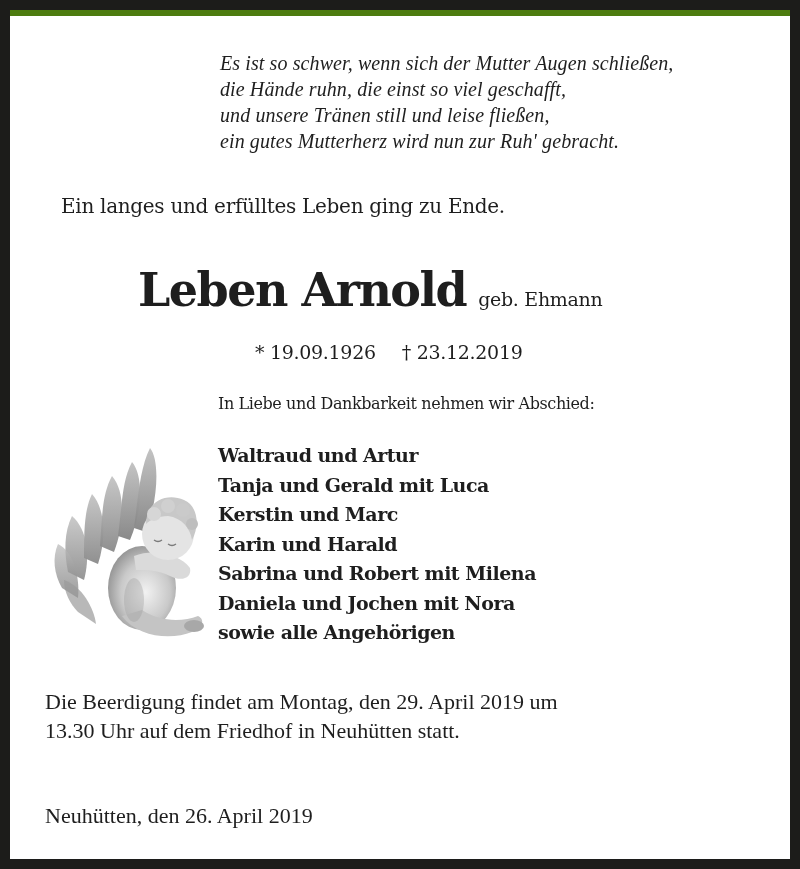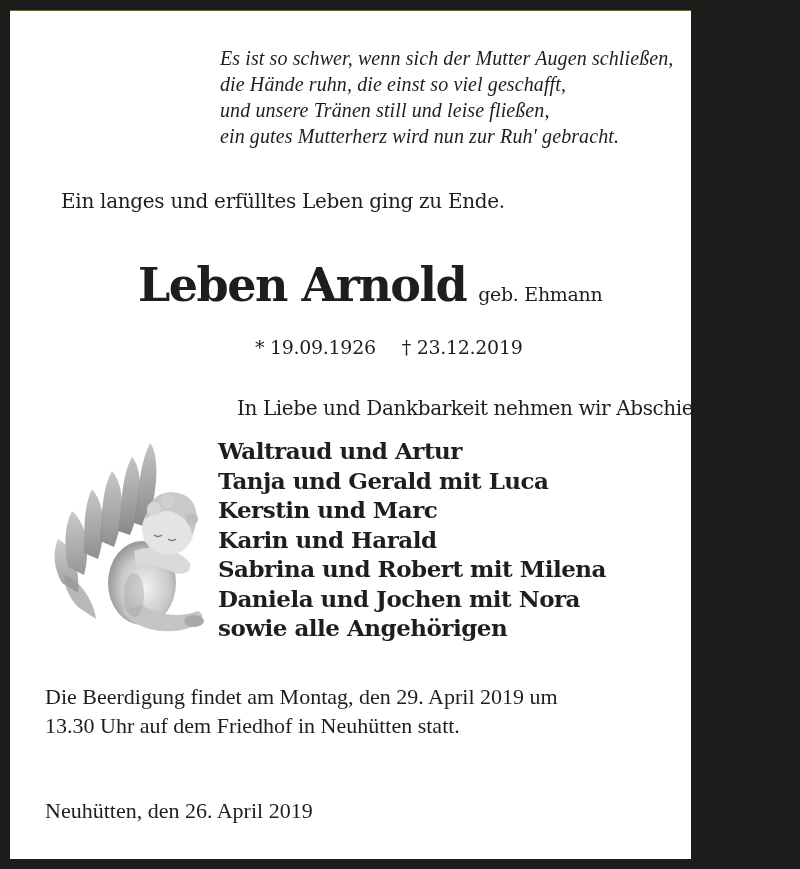--- a/index.html
+++ b/index.html
@@ -10,24 +10,24 @@
     body {
       width: 800px;
       height: 869px;
       position: relative;
       overflow: hidden;
     }
     .frame {
       position: absolute;
       left: 10px;
       top: 10px;
-      width: 681px;
+      width: 780px;
       height: 849px;
       background: #ffffff;
-      border-top: 1px solid #4d7c0f;
+      border-top: 6px solid #4d7c0f;
       box-sizing: border-box;
     }
     .txt {
       position: absolute;
       font-family: "DejaVu Serif", "Liberation Serif", serif;
       color: #1e1e1e;
       white-space: nowrap;
       margin: 0;
     }
     .poem {
@@ -70,31 +70,30 @@
     .dates {
       left: 245px;
       top: 323px;
       font-size: 19px;
       line-height: 26px;
       letter-spacing: -0.3px;
     }
     .dates .gap { display: inline-block; width: 26px; }
     .farewell {
       left: 208px;
-      top: 384px;
-      font-size: 20px;
+      top: 375px;
+      font-size: 16px;
       line-height: 26px;
       letter-spacing: -0.4px;
-      margin-left: 19px;
     }
     .mourners {
       left: 208px;
       top: 425px;
       font-weight: bold;
-      font-size: 23px;
+      font-size: 19px;
       line-height: 29.5px;
       letter-spacing: -0.5px;
     }
     .mourners div { white-space: nowrap; }
     .angel {
       position: absolute;
       left: 32px;
       top: 424px;
       width: 170px;
       height: 210px;

